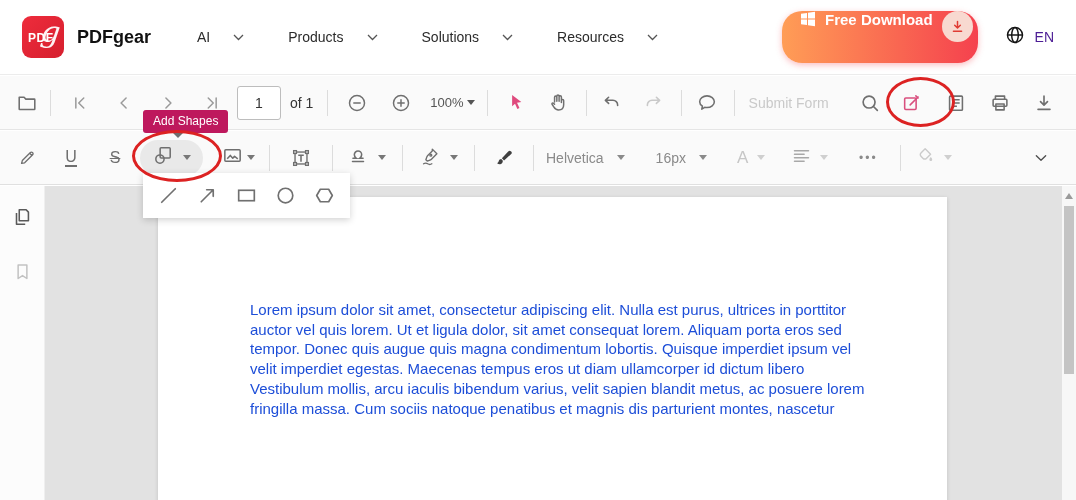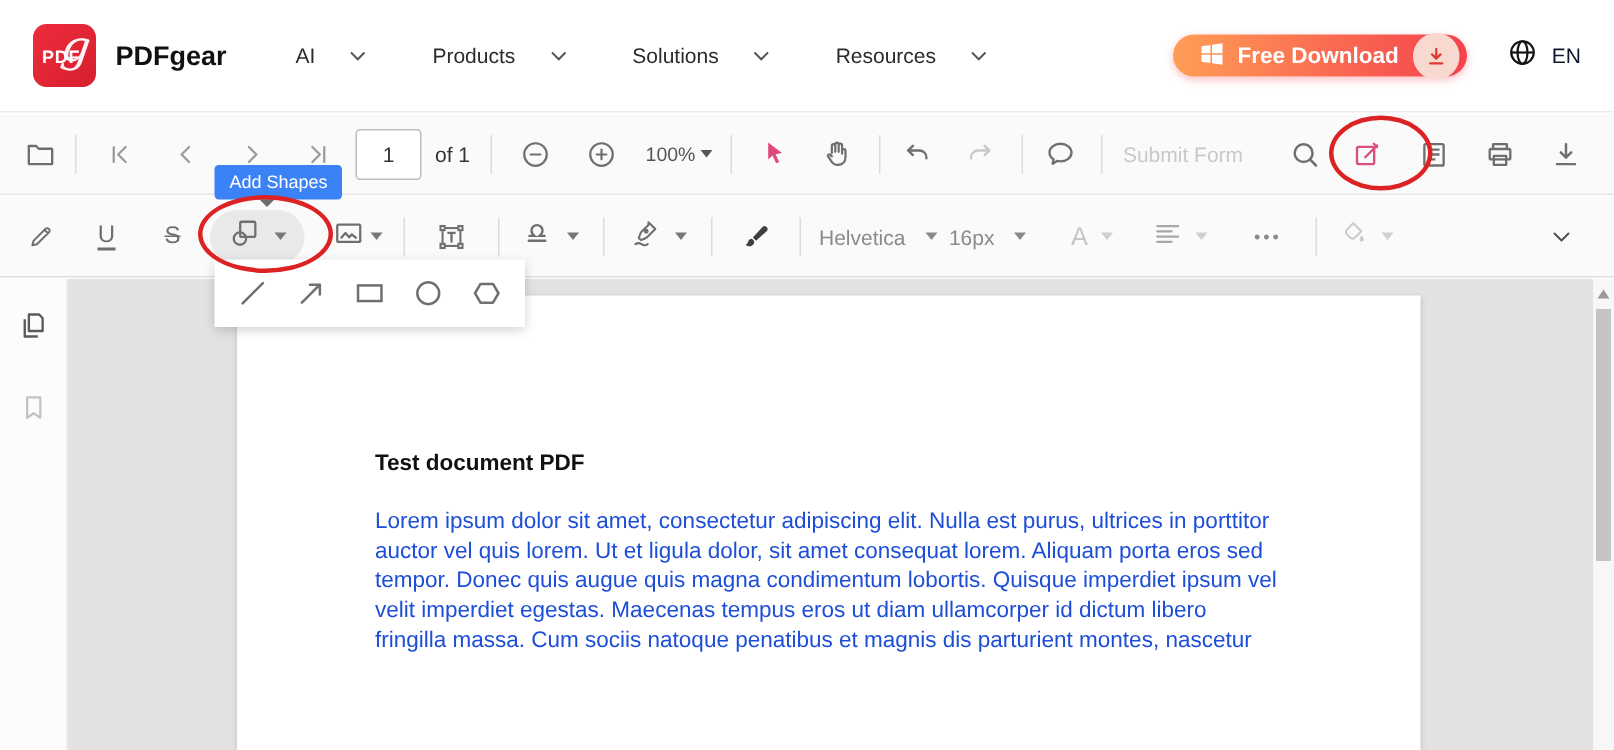--- a/index.html
+++ b/index.html
@@ -18,29 +18,29 @@
   .logo-pdf { color:#fff; font-size:12px; font-weight:bold; letter-spacing:.5px;
               position:absolute; left:6px; top:15px; }
   .logo-g { color:#fff; font-size:30px; font-style:italic;
             font-family:"DejaVu Serif", serif; position:absolute; right:4px; top:-2px;
             transform:rotate(8deg); opacity:.95; }
   .brand { font-size:18px; font-weight:bold; color:#111; margin-left:13px; }
   .nav { display:flex; align-items:center; margin-left:46px; }
   .nav-item { display:flex; align-items:center; gap:23px; margin-right:44px;
               font-size:14px; color:#2b2b2b; cursor:pointer; }
   .chev svg { display:block; }
-  .dl-btn { margin-left:auto; height:28px; border-radius:20px; border:none; cursor:pointer;
+  .dl-btn { margin-left:auto; height:52px; border-radius:20px; border:none; cursor:pointer;
             background:linear-gradient(90deg,#ff9d56,#f5414e);
-            display:flex; align-items:center; padding:0 5px 0 18px; gap:9px;
+            display:flex; padding:0 5px 0 18px; gap:9px;
             box-shadow:0 2px 6px rgba(244,65,78,.35); }
   .dl-label { color:#fff; font-size:15px; font-weight:bold; }
   .dl-circle { width:31px; height:31px; border-radius:50%; background:#f8d9d0;
                display:flex; align-items:center; justify-content:center; }
   .lang { display:flex; align-items:center; gap:9px; margin-left:26px; cursor:pointer; }
-  .lang-label { font-size:14px; color:#0f172a; }
+  .lang-label { font-size:14px; color:#4c1d95; }
 
   
   .toolbar { position:absolute; left:0; width:1076px; height:54px; background:#fafafa;
              display:flex; align-items:center; padding:0 12px; }
   .toolbar-main { top:76px; border-bottom:1px solid #e5e5e5; z-index:4; }
   .toolbar-format { top:131px; border-bottom:1px solid #e0e0e0; z-index:4; }
   .tb-btn { width:30px; height:30px; display:flex; align-items:center; justify-content:center;
             cursor:pointer; flex:0 0 auto; }
   .tb-group { display:flex; align-items:center; gap:3px; cursor:pointer; flex:0 0 auto;justify-content:space-between; }
   .divider { width:1px; height:26px; background:#dcdcdc; flex:0 0 auto; }
@@ -70,21 +70,21 @@
           box-shadow:0 1px 4px rgba(0,0,0,.14); padding:103px 90px 0 92px; }
   .doc-heading { font-size:15px; font-weight:bold; color:#111; margin-bottom:21px; }
   .doc-line { font-size:15px; color:#1d4ed8; line-height:19.7px; white-space:nowrap; }
   .scrollbar { width:14px; background:#f7f7f7; display:flex; flex-direction:column;
                align-items:center; }
   .sb-up { width:0; height:0; border-left:4px solid transparent; border-right:4px solid transparent;
            border-bottom:6px solid #9a9a9a; margin-top:7px; cursor:pointer; }
   .sb-thumb { width:10px; height:168px; background:#c4c4c4; margin-top:7px; cursor:pointer; }
 
   
-  .tooltip { position:absolute; left:143px; top:110px; z-index:30; background:#3b82f6;
+  .tooltip { position:absolute; left:143px; top:110px; z-index:30; background:#be185d;
              color:#fff; font-size:12px; padding:4px 10px 5px; border-radius:3px; }
   .tooltip:after { content:""; position:absolute; left:30px; bottom:-5px; width:0; height:0;
                    border-left:5px solid transparent; border-right:5px solid transparent;
                    border-top:5px solid #6e6e6e; }
   .shapes-menu { position:absolute; left:143px; top:173px; width:207px; height:45px; z-index:25;
                  background:#fff; box-shadow:0 2px 7px rgba(0,0,0,.18);
                  display:flex; align-items:center; justify-content:space-around; padding:0 6px; }
   .shape-btn { width:32px; height:32px; display:flex; align-items:center; justify-content:center;
                cursor:pointer; }
   .ellipse { position:absolute; border:3px solid #dc2222; border-radius:50%;
@@ -353,21 +353,21 @@
       <path d="M19.4 4.6a1.8 1.8 0 00-2.5 0l-7.2 7.8 2.4 2.4 7.8-7.2a1.8 1.8 0 00-.5-3z" fill="#3f3f3f"></path>
       <path d="M9 13.2c-1.3 0-2.4.9-2.7 2.1-.3 1.1-.8 1.9-1.8 2.4 1.1 1 2.7 1.4 4.1.9 1.6-.6 2.4-2.2 2-3.8L9 13.2z" fill="#3f3f3f"></path>
     </svg>
   </div>
   <div class="divider" style="margin-left:14px"></div>
 
   <div class="tb-group" style="margin-left:12px">
     <span class="font-name">Helvetica</span>
     <span class="caret" style="margin-left:10px;border-top-color:#8a8a8a"></span>
   </div>
-  <div class="tb-group" style="margin-left:8px">
+  <div class="tb-group" style="margin-left:31px">
     <span class="font-name">16px</span>
     <span class="caret" style="margin-left:10px;border-top-color:#8a8a8a"></span>
   </div>
   <div class="tb-group" style="margin-left:30px">
     <span class="a-glyph">A</span>
     <span class="caret light" style="margin-left:6px"></span>
   </div>
   <div class="tb-group" style="margin-left:26px">
     <span>
       <svg width="21" height="21" viewBox="0 0 24 24" fill="none" stroke="#a8a8a8" stroke-width="1.7" stroke-linecap="round">
@@ -408,25 +408,25 @@
     </div>
     <div class="tb-btn">
       <svg width="21" height="21" viewBox="0 0 24 24" fill="none" stroke="#c2c2c2" stroke-width="1.7" stroke-linejoin="round">
         <path d="M7 4.5h10V20l-5-3.4L7 20z"></path>
       </svg>
     </div>
   </div>
 
   <div class="doc-area">
     <div class="page">
-      <div class="doc-heading">Test document PDF</div>
       <div class="doc-line">Lorem ipsum dolor sit amet, consectetur adipiscing elit. Nulla est purus, ultrices in porttitor</div>
       <div class="doc-line">auctor vel quis lorem. Ut et ligula dolor, sit amet consequat lorem. Aliquam porta eros sed</div>
       <div class="doc-line">tempor. Donec quis augue quis magna condimentum lobortis. Quisque imperdiet ipsum vel</div>
       <div class="doc-line">velit imperdiet egestas. Maecenas tempus eros ut diam ullamcorper id dictum libero</div>
+      <div class="doc-line">Vestibulum mollis, arcu iaculis bibendum varius, velit sapien blandit metus, ac posuere lorem</div>
       <div class="doc-line">fringilla massa. Cum sociis natoque penatibus et magnis dis parturient montes, nascetur</div>
     </div>
   </div>
 
   <div class="scrollbar">
     <div class="sb-up"></div>
     <div class="sb-thumb"></div>
   </div>
 </div>
 

